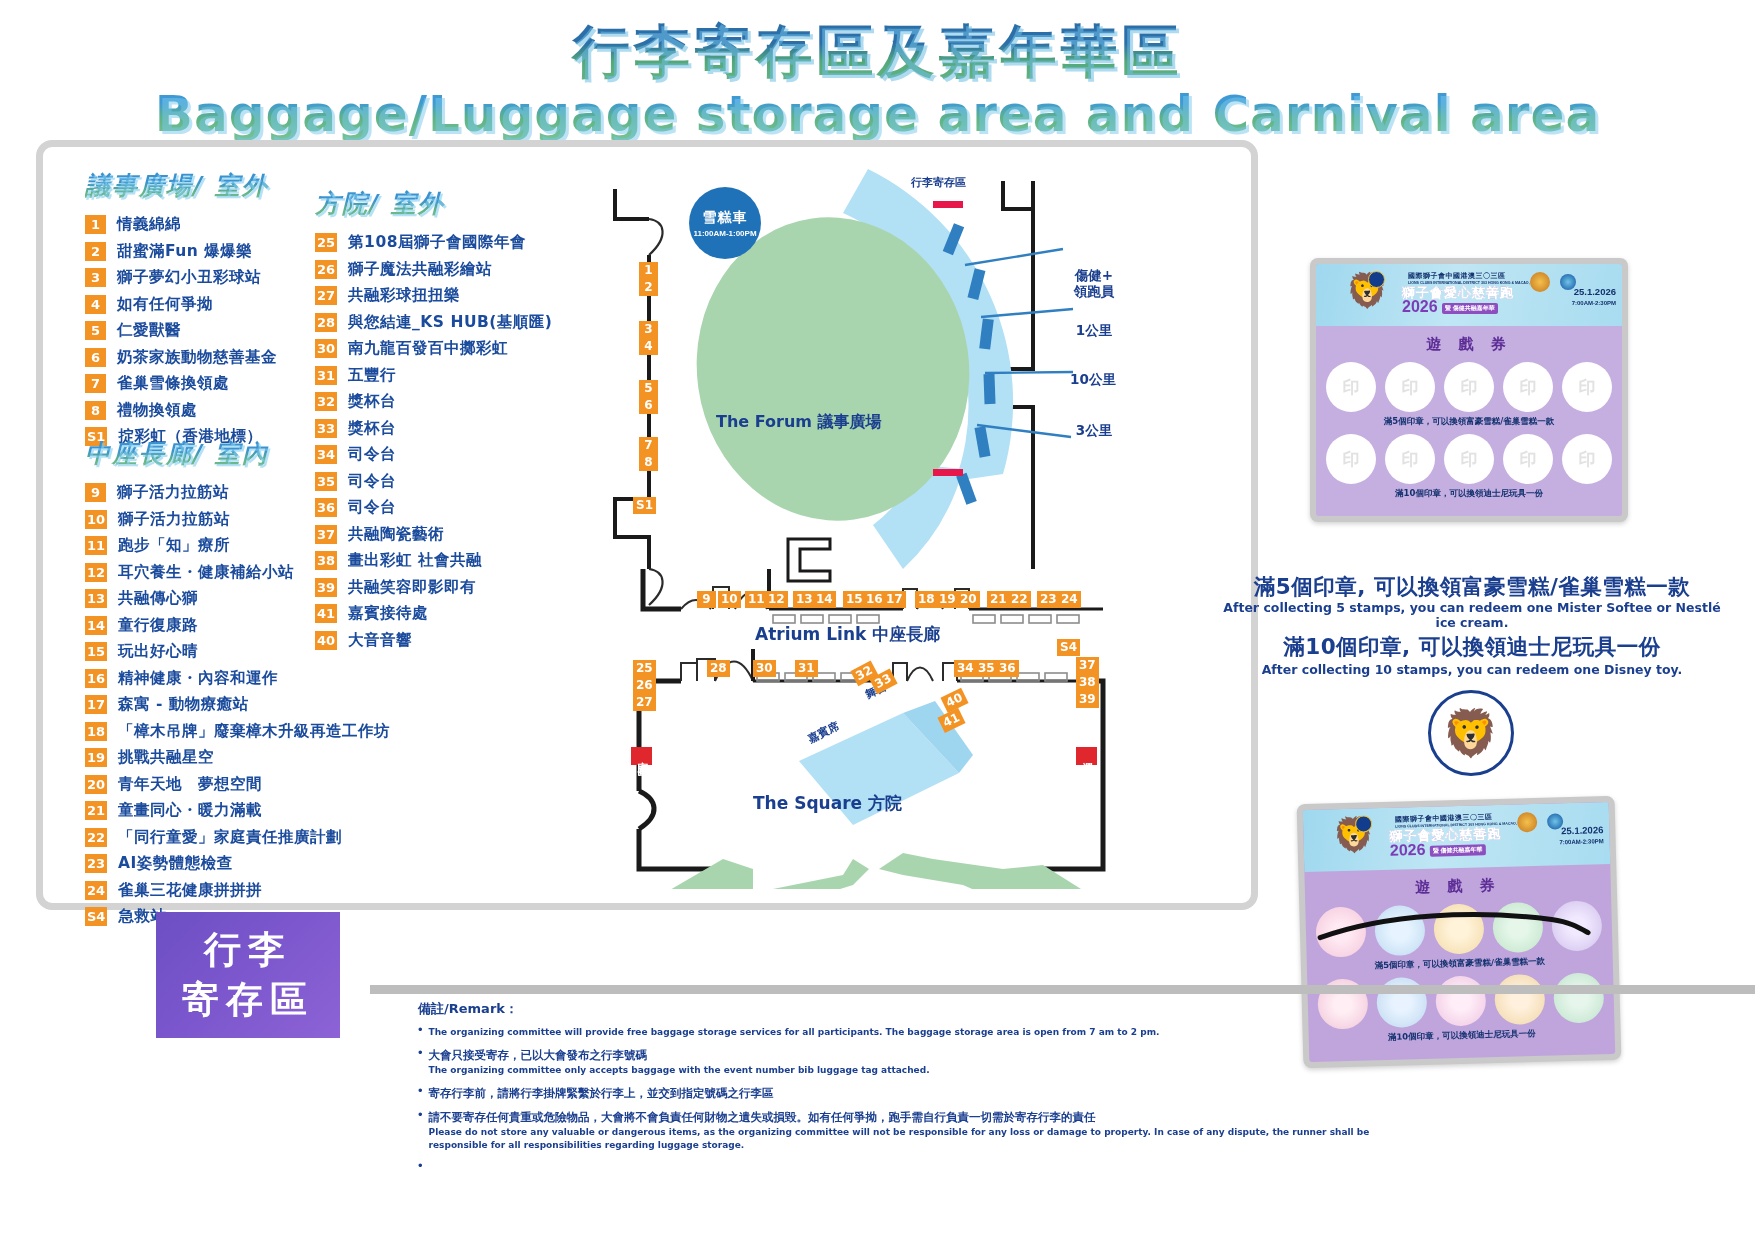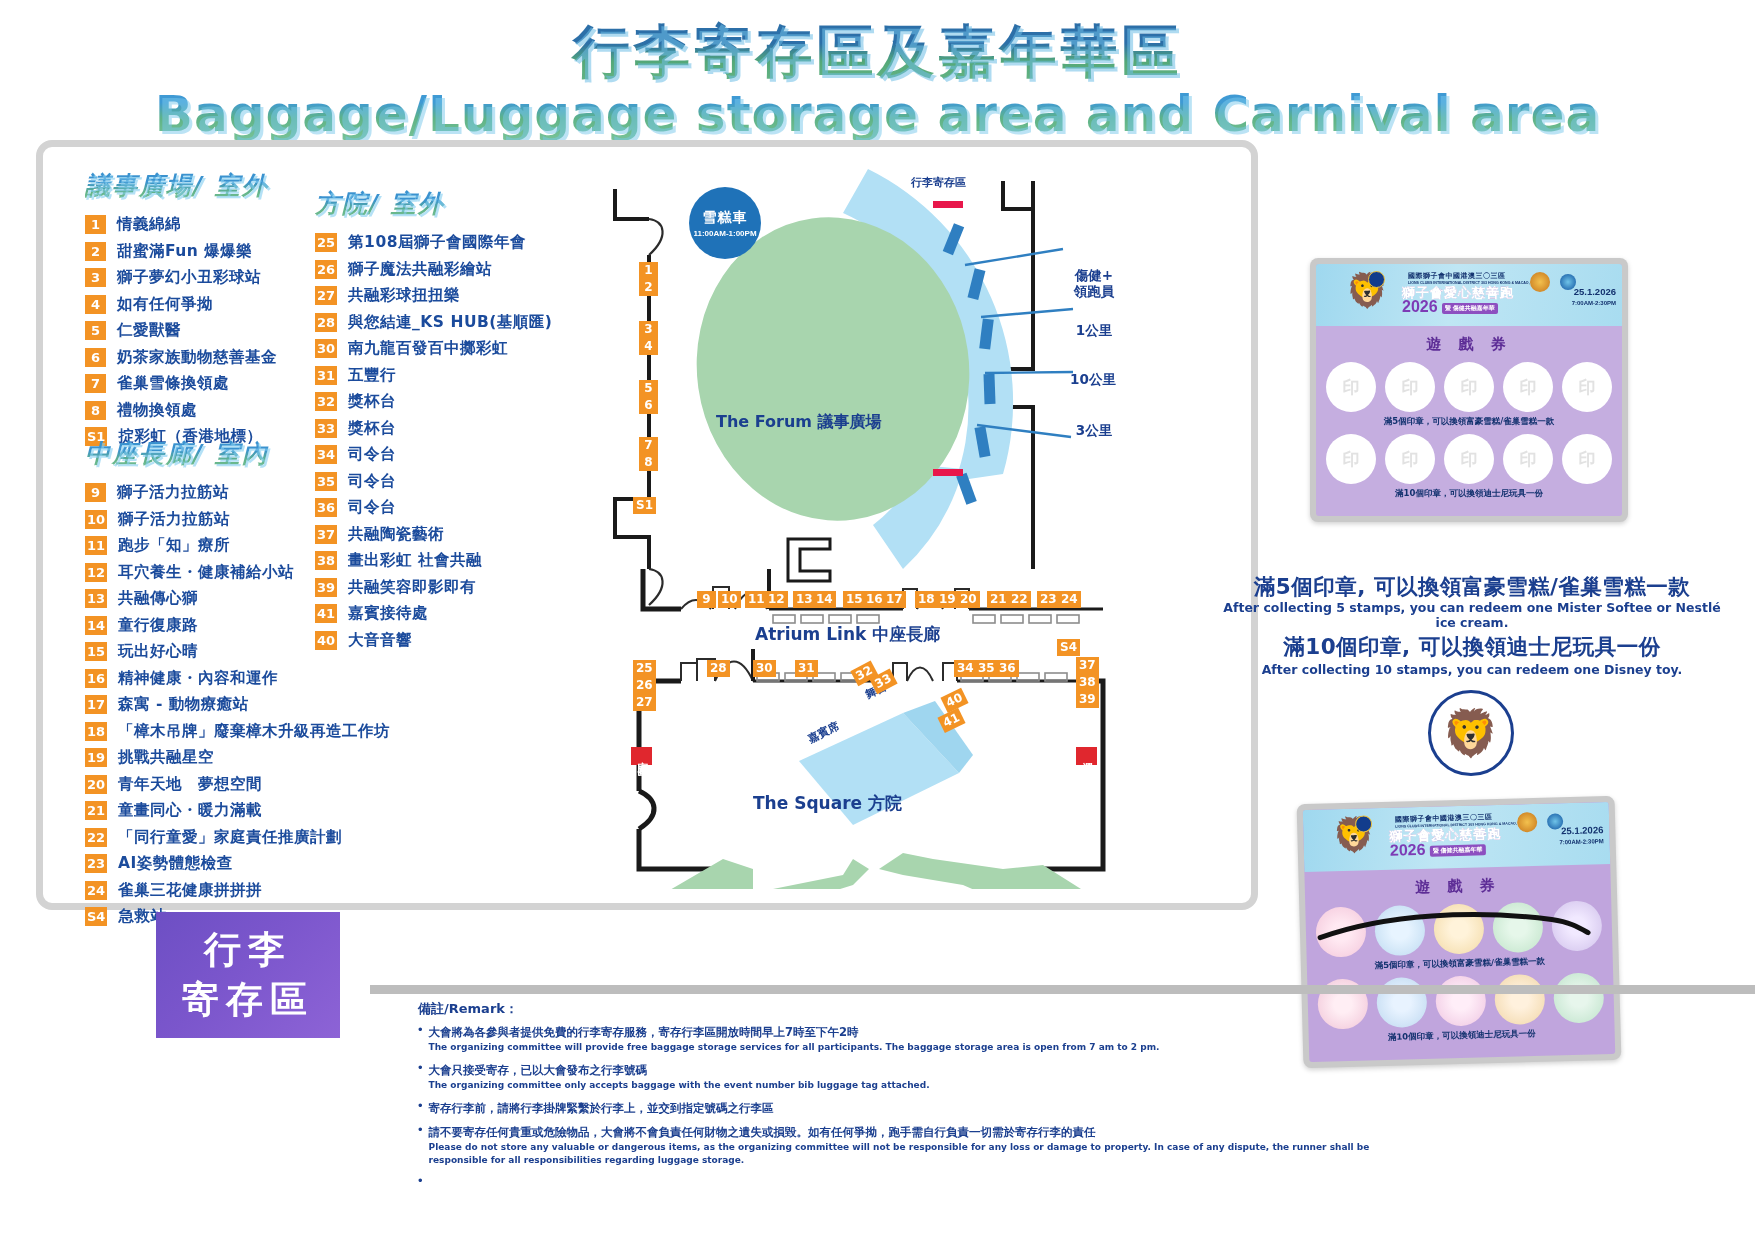--- a/index.html
+++ b/index.html
@@ -617,21 +617,20 @@
   </div>
 
   <div class="divider-bar"></div>
 
   <div class="remarks">
     <div class="rm-head">備註/Remark：</div>
 
     <div class="rm-item">
       <span class="rm-bullet">•</span>
       <div>
-        <div class="rm-cn">大會將為各參與者提供免費的行李寄存服務，寄存行李區開放時間早上7時至下午2時</div>
         <div class="rm-en">The organizing committee will provide free baggage storage services for all participants. The baggage storage area is open from 7 am to 2 pm.</div>
       </div>
     </div>
     <div class="rm-item">
       <span class="rm-bullet">•</span>
       <div>
         <div class="rm-cn">大會只接受寄存，已以大會發布之行李號碼</div>
         <div class="rm-en">The organizing committee only accepts baggage with the event number bib luggage tag attached.</div>
       </div>
     </div>

